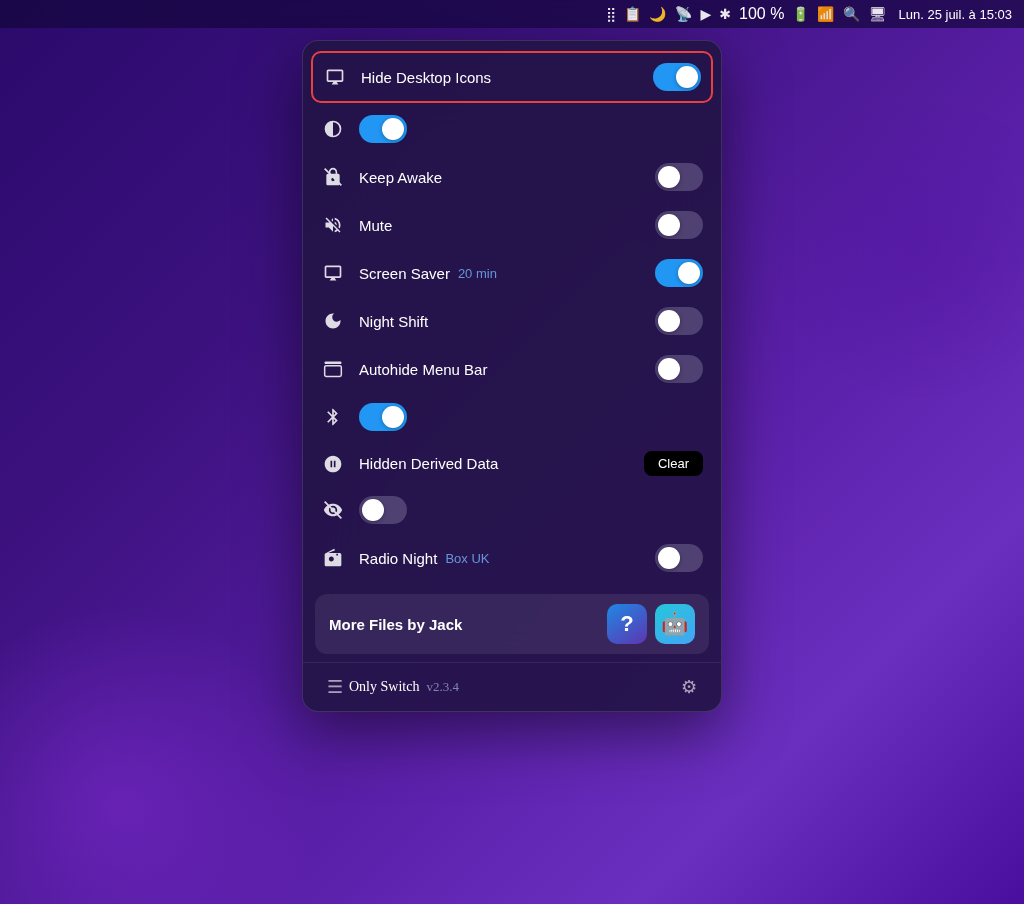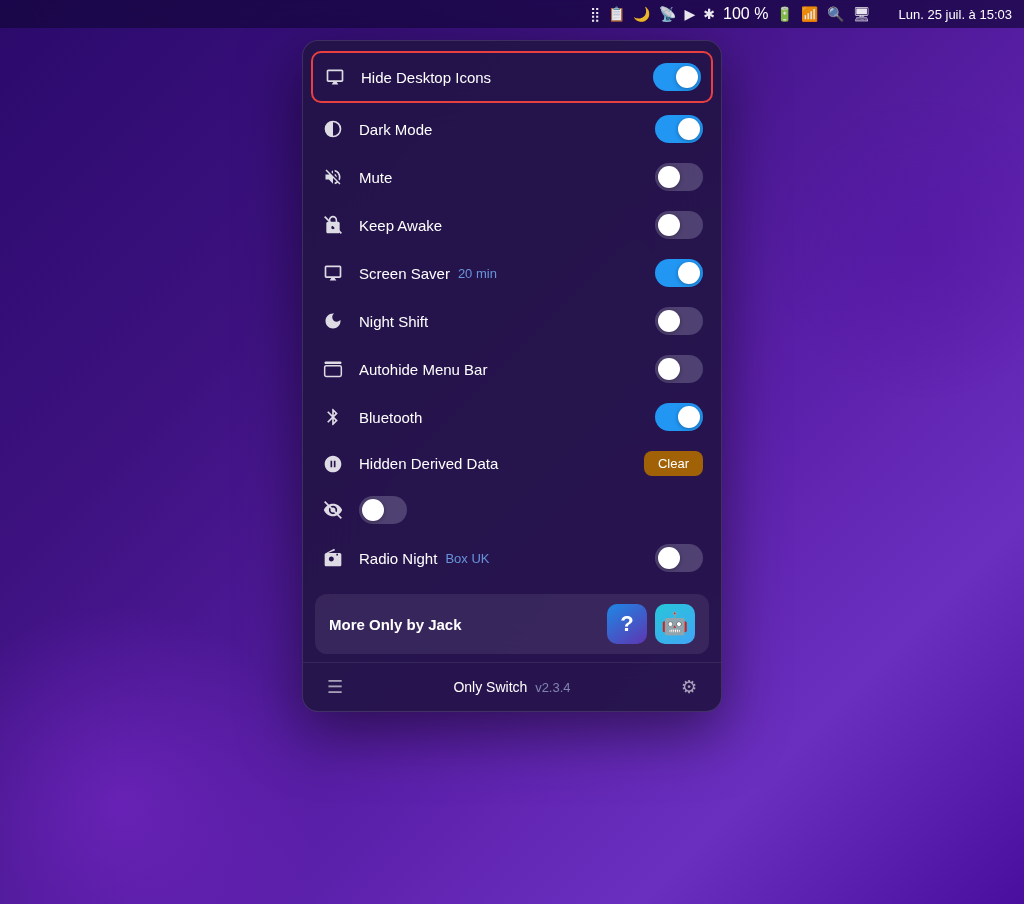--- a/index.html
+++ b/index.html
@@ -62,21 +62,21 @@
     .menu-bar-icon {
       color: white;
       font-size: 14px;
       opacity: 0.9;
     }
 
     .menu-bar-time {
       color: white;
       font-size: 13px;
       font-weight: 500;
-      margin-left: 20px;
+      margin-left: 4px;
     }
 
     .battery-text {
       font-size: 16px;
       color: white;
     }
 
     
     .panel {
       position: absolute;
@@ -192,21 +192,21 @@
     .toggle.on .toggle-knob {
       left: 23px;
     }
 
     .toggle.off .toggle-knob {
       left: 3px;
     }
 
     
     .clear-btn {
-      background: #a16207;
+      background: #000000;
       color: white;
       border: none;
       border-radius: 8px;
       padding: 5px 14px;
       font-size: 13px;
       font-weight: 500;
       cursor: pointer;
       flex-shrink: 0;
     }
 
@@ -260,23 +260,23 @@
       color: rgba(255,255,255,0.6);
       display: flex;
       align-items: center;
       justify-content: center;
       font-size: 18px;
       cursor: pointer;
     }
 
     .bottom-bar-title {
       flex: 1;
-      text-align: center;
       color: white;
       font-size: 14px;
+      font-family: Liberation Serif, serif;
     }
 
     .bottom-bar-title span.app-version {
       color: rgba(150,160,200,0.8);
       font-size: 13px;
     }
 
     .settings-icon {
       width: 28px;
       height: 28px;
@@ -327,38 +327,21 @@
         <div class="toggle-knob"></div>
       </div>
     </div>
 
     <div class="toggle-item">
       <div class="item-icon">
         <svg viewBox="0 0 24 24" xmlns="http://www.w3.org/2000/svg">
           <path d="M12 2A10 10 0 0 0 2 12a10 10 0 0 0 10 10 10 10 0 0 0 10-10A10 10 0 0 0 12 2m0 2a8 8 0 0 1 0 16V4z"></path>
         </svg>
       </div>
-      <span class="item-label">
-        <span>Dark Mode</span>
-      </span>
       <div class="toggle on">
-        <div class="toggle-knob"></div>
-      </div>
-    </div>
-
-    <div class="toggle-item">
-      <div class="item-icon">
-        <svg viewBox="0 0 24 24" xmlns="http://www.w3.org/2000/svg">
-          <path d="M16.5 12c0-1.77-1.02-3.29-2.5-4.03v2.21l2.45 2.45c.03-.2.05-.41.05-.63zm2.5 0c0 .94-.2 1.82-.54 2.64l1.51 1.51C20.63 14.91 21 13.5 21 12c0-4.28-2.99-7.86-7-8.77v2.06c2.89.86 5 3.54 5 6.71zM4.27 3L3 4.27 7.73 9H3v6h4l5 5v-6.73l4.25 4.25c-.67.52-1.42.93-2.25 1.18v2.06c1.38-.31 2.63-.95 3.69-1.81L19.73 21 21 19.73l-9-9L4.27 3zM12 4L9.91 6.09 12 8.18V4z"></path>
-        </svg>
-      </div>
-      <span class="item-label">
-        <span>Mute</span>
-      </span>
-      <div class="toggle off">
         <div class="toggle-knob"></div>
       </div>
     </div>
 
     <div class="toggle-item">
       <div class="item-icon">
         <svg viewBox="0 0 24 24" xmlns="http://www.w3.org/2000/svg">
           <path d="M18 8h-1V6c0-2.76-2.24-5-5-5S7 3.24 7 6v2H6c-1.1 0-2 .9-2 2v10c0 1.1.9 2 2 2h12c1.1 0 2-.9 2-2V10c0-1.1-.9-2-2-2zm-6 9c-1.1 0-2-.9-2-2s.9-2 2-2 2 .9 2 2-.9 2-2 2zm3.1-9H8.9V6c0-1.71 1.39-3.1 3.1-3.1 1.71 0 3.1 1.39 3.1 3.1v2z"></path>
           <line x1="2" y1="2" x2="22" y2="22" stroke="white" stroke-width="2"></line>
         </svg>
@@ -367,20 +350,34 @@
         <span>Keep Awake</span>
       </span>
       <div class="toggle off">
         <div class="toggle-knob"></div>
       </div>
     </div>
 
     <div class="toggle-item">
       <div class="item-icon">
         <svg viewBox="0 0 24 24" xmlns="http://www.w3.org/2000/svg">
+          <path d="M16.5 12c0-1.77-1.02-3.29-2.5-4.03v2.21l2.45 2.45c.03-.2.05-.41.05-.63zm2.5 0c0 .94-.2 1.82-.54 2.64l1.51 1.51C20.63 14.91 21 13.5 21 12c0-4.28-2.99-7.86-7-8.77v2.06c2.89.86 5 3.54 5 6.71zM4.27 3L3 4.27 7.73 9H3v6h4l5 5v-6.73l4.25 4.25c-.67.52-1.42.93-2.25 1.18v2.06c1.38-.31 2.63-.95 3.69-1.81L19.73 21 21 19.73l-9-9L4.27 3zM12 4L9.91 6.09 12 8.18V4z"></path>
+        </svg>
+      </div>
+      <span class="item-label">
+        <span>Mute</span>
+      </span>
+      <div class="toggle off">
+        <div class="toggle-knob"></div>
+      </div>
+    </div>
+
+    <div class="toggle-item">
+      <div class="item-icon">
+        <svg viewBox="0 0 24 24" xmlns="http://www.w3.org/2000/svg">
           <path d="M20 3H4c-1.1 0-2 .9-2 2v11c0 1.1.9 2 2 2h6l-2 3h8l-2-3h6c1.1 0 2-.9 2-2V5c0-1.1-.9-2-2-2zm0 13H4V5h16v11z"></path>
         </svg>
       </div>
       <span class="item-label">
         <span>Screen Saver</span>
         <span class="item-sublabel">20 min</span>
       </span>
       <div class="toggle on">
         <div class="toggle-knob"></div>
       </div>
@@ -416,23 +413,20 @@
       </div>
     </div>
 
 
     <div class="toggle-item">
       <div class="item-icon">
         <svg viewBox="0 0 24 24" xmlns="http://www.w3.org/2000/svg">
           <path d="M17.71 7.71L12 2h-1v7.59L6.41 5 5 6.41 10.59 12 5 17.59 6.41 19 11 14.41V22h1l5.71-5.71-4.3-4.29 4.3-4.29zM13 5.83l1.88 1.88L13 9.59V5.83zm1.88 10.46L13 18.17v-3.76l1.88 1.88z"></path>
         </svg>
       </div>
-      <span class="item-label">
-        <span>Bluetooth</span>
-      </span>
       <div class="toggle on">
         <div class="toggle-knob"></div>
       </div>
     </div>
 
     <div class="toggle-item">
       <div class="item-icon">
         <svg viewBox="0 0 24 24" xmlns="http://www.w3.org/2000/svg">
           <path d="M12 2C6.48 2 2 6.48 2 12s4.48 10 10 10 10-4.48 10-10S17.52 2 12 2zm-1 14H9V8h2v8zm4 0h-2V8h2v8z"></path>
         </svg>
@@ -466,21 +460,21 @@
         <span class="item-sublabel">Box UK</span>
       </span>
       <div class="toggle off">
         <div class="toggle-knob"></div>
       </div>
     </div>
 
   </div>
 
   <div class="footer-more">
-    <span class="footer-more-label">More Only by Jack</span>
+    <span class="footer-more-label">More Files by Jack</span>
     <div class="app-icon question">
       <span style="color:white;font-weight:bold;">?</span>
     </div>
     <div class="app-icon robot">
       <span>🤖</span>
     </div>
   </div>
 
   <div class="bottom-bar">
     <div class="bottom-bar-icon">☰</div>

